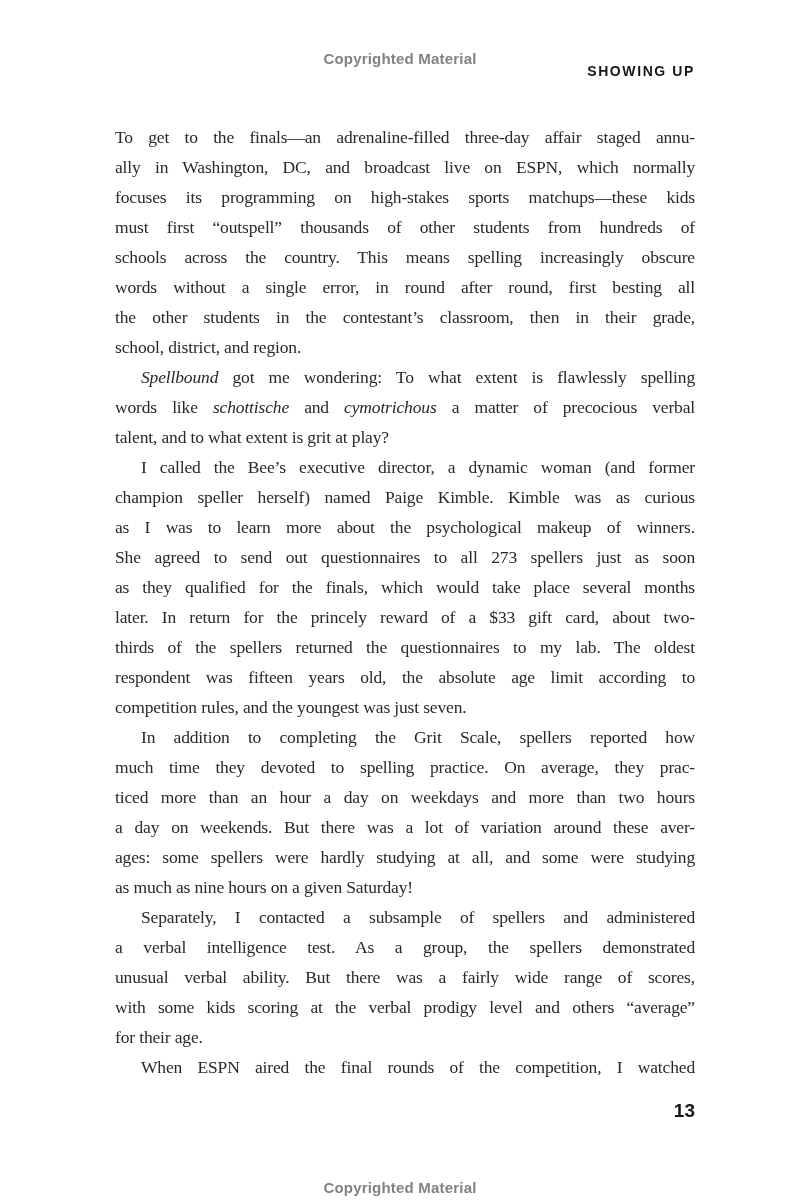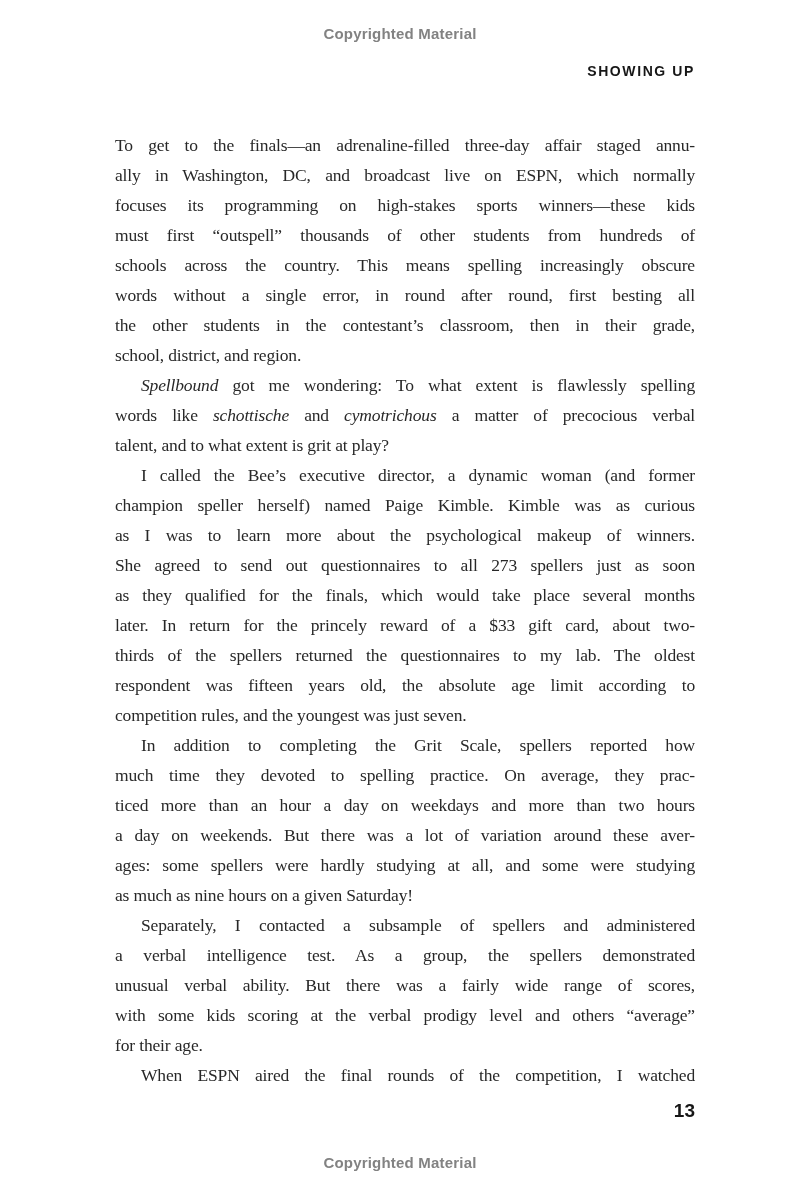--- a/index.html
+++ b/index.html
@@ -12,20 +12,21 @@
   }
   .book-page { position: absolute; inset: 0; background: #ffffff; }
 
   .notice {
     position: absolute; left: 0; width: 800px;
     text-align: center;
     font-family: "Liberation Sans", sans-serif;
     font-weight: bold; font-size: 15px;
     letter-spacing: 0.2px;
     color: #828282;
+    margin-top: 25px;
   }
   .notice-top { top: 25px; }
   .notice-bottom { top: 1154px; }
 
   .running-header {
     position: absolute; top: 63px; right: 105px;
     font-family: "Liberation Sans", sans-serif;
     font-size: 14px; font-weight: 600;
     letter-spacing: 1.6px;
     color: #161616;
@@ -33,21 +34,21 @@
   }
 
   .page-number {
     position: absolute; top: 1100px; right: 105px;
     font-family: "Liberation Sans", sans-serif;
     font-size: 19px; font-weight: 700;
     color: #161616;
   }
 
   .body-text {
-    position: absolute; left: 115px; top: 130px; width: 580px;
+    position: absolute; left: 115px; top: 122px; width: 580px;
     color: #282828;
     font-size: 17.5px;
     letter-spacing: -0.15px;
   }
   .para { margin: 0; padding: 0; }
   .line {
     height: 30px; line-height: 30px;
     text-align: justify;
     text-align-last: justify;
     white-space: normal;
@@ -62,21 +63,21 @@
 <div class="book-page">
 
   <div class="notice notice-top">Copyrighted Material</div>
 
   <div class="running-header">SHOWING UP</div>
 
   <div class="body-text">
       <div class="para">
         <div class="line"><span>To get to the finals—an adrenaline-filled three-day affair staged annu-</span></div>
         <div class="line"><span>ally in Washington, DC, and broadcast live on ESPN, which normally</span></div>
-        <div class="line"><span>focuses its programming on high-stakes sports winners—these kids</span></div>
+        <div class="line"><span>focuses its programming on high-stakes sports matchups—these kids</span></div>
         <div class="line"><span>must first “outspell” thousands of other students from hundreds of</span></div>
         <div class="line"><span>schools across the country. This means spelling increasingly obscure</span></div>
         <div class="line"><span>words without a single error, in round after round, first besting all</span></div>
         <div class="line"><span>the other students in the contestant’s classroom, then in their grade,</span></div>
         <div class="line last"><span>school, district, and region.</span></div>
       </div>
       <div class="para">
         <div class="line fi"><span class="it">Spellbound</span><span> got me wondering: To what extent is flawlessly spelling</span></div>
         <div class="line"><span>words like </span><span class="it">schottische</span><span> and </span><span class="it">cymotrichous</span><span> a matter of precocious verbal</span></div>
         <div class="line last"><span>talent, and to what extent is grit at play?</span></div>

